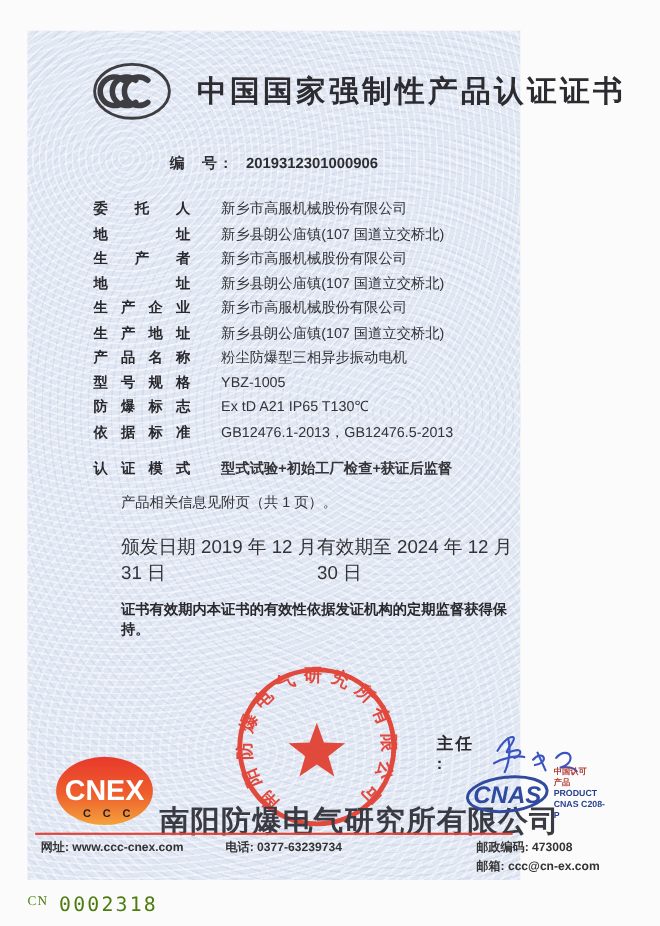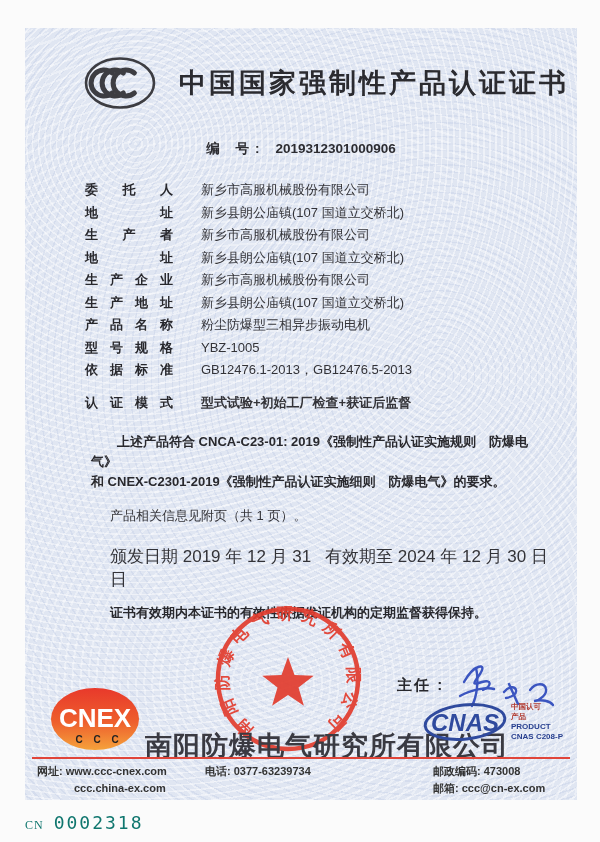--- a/index.html
+++ b/index.html
@@ -5,21 +5,21 @@
   * { margin:0; padding:0; box-sizing:border-box; }
   html,body { width:600px; height:842px; }
   body {
     font-family:"Liberation Sans", sans-serif;
     background:#fbfbfb;
     position:relative;
     color:#2e2e33;
     overflow:hidden;
   }
   .certificate {
-    position:absolute; left:25px; top:28px; width:552px; height:772px;
+    position:absolute; left:25px; top:28px; width:448px; height:772px;
     background-color:#e0e6f2;
     background-image:
       repeating-radial-gradient(circle at 20% 15%, rgba(255,255,255,.45) 0 1.5px, rgba(255,255,255,0) 1.5px 6px),
       repeating-radial-gradient(circle at 75% 45%, rgba(186,198,226,.30) 0 1.5px, rgba(186,198,226,0) 1.5px 7px),
       repeating-radial-gradient(circle at 45% 85%, rgba(255,255,255,.35) 0 2px, rgba(255,255,255,0) 2px 8px);
   }
   
   .header { display:flex; align-items:center; padding:28px 0 0 58px; }
   .ccc-logo { width:74px; height:54px; flex:0 0 auto; }
   .title {
@@ -67,21 +67,21 @@
   
   .red-line { position:absolute; left:7px; right:7px; top:729px; height:2px; background:#e0453a; }
   .footer { position:absolute; left:0; top:735px; width:552px; font-size:11px; font-weight:600; color:#333; }
   .footer .cols { display:flex; }
   .fcol { line-height:17px; white-space:nowrap; }
   .fcol.c1 { margin-left:12px; width:168px; }
   .fcol.c1 .second { padding-left:37px; }
   .fcol.c2 { width:228px; }
   .fcol.c3 { }
   
-  .cn-code { position:absolute; left:25px; top:812px; color:#0f766e; display:flex; align-items:flex-end; }
+  .cn-code { position:absolute; left:25px; top:812px; color:#4d7c0f; display:flex; align-items:flex-start; }
   .cn-code .prefix { font-size:12px; letter-spacing:1px; margin-right:10px; font-family:"Liberation Serif", serif; }
   .cn-code .num { font-size:18px; letter-spacing:2px; font-family:"DejaVu Sans Mono", monospace; }
 </style>
 </head>
 <body>
 
 <div class="certificate">
 
   <div class="header">
     <svg class="ccc-logo" viewBox="0 0 74 54">
@@ -124,33 +124,33 @@
     </div>
     <div class="field-row">
       <span class="field-label">产品名称</span>
       <span class="field-value">粉尘防爆型三相异步振动电机</span>
     </div>
     <div class="field-row">
       <span class="field-label">型号规格</span>
       <span class="field-value">YBZ-1005</span>
     </div>
     <div class="field-row">
+      <span class="field-label">防爆标志</span>
+      <span class="field-value">Ex tD A21 IP65 T130℃</span>
+    </div>
+    <div class="field-row">
       <span class="field-label">依据标准</span>
       <span class="field-value">GB12476.1-2013，GB12476.5-2013</span>
     </div>
     <div class="field-row mode-row">
       <span class="field-label">认证模式</span>
       <span class="field-value">型式试验+初始工厂检查+获证后监督</span>
     </div>
   </div>
 
-  <div class="compliance">
-    <div class="l1">上述产品符合 CNCA-C23-01: 2019《强制性产品认证实施规则　防爆电气》</div>
-    <div class="l2">和 CNEX-C2301-2019《强制性产品认证实施细则　防爆电气》的要求。</div>
-  </div>
   <div class="attach-note">产品相关信息见附页（共 1 页）。</div>
 
   <div class="dates">
     <span class="issue">颁发日期 2019 年 12 月 31 日</span>
     <span class="expiry">有效期至 2024 年 12 月 30 日</span>
   </div>
   <div class="validity">证书有效期内本证书的有效性依据发证机构的定期监督获得保持。</div>
 
   <div class="director">
     <span class="director-label">主任 :</span>
@@ -203,21 +203,20 @@
     </div>
   </div>
 
   <div class="red-line"></div>
 
   <div class="footer">
     <div class="cols">
       <div class="fcol c1">
         <div><span>网址:</span>
           <span>www.ccc-cnex.com</span></div>
-        <div class="second">ccc.china-ex.com</div>
       </div>
       <div class="fcol c2">
         <div><span>电话:</span>
           <span>0377-63239734</span></div>
       </div>
       <div class="fcol c3">
         <div><span>邮政编码:</span>
           <span>473008</span></div>
         <div><span>邮箱:</span>
           <span>ccc@cn-ex.com</span></div>

